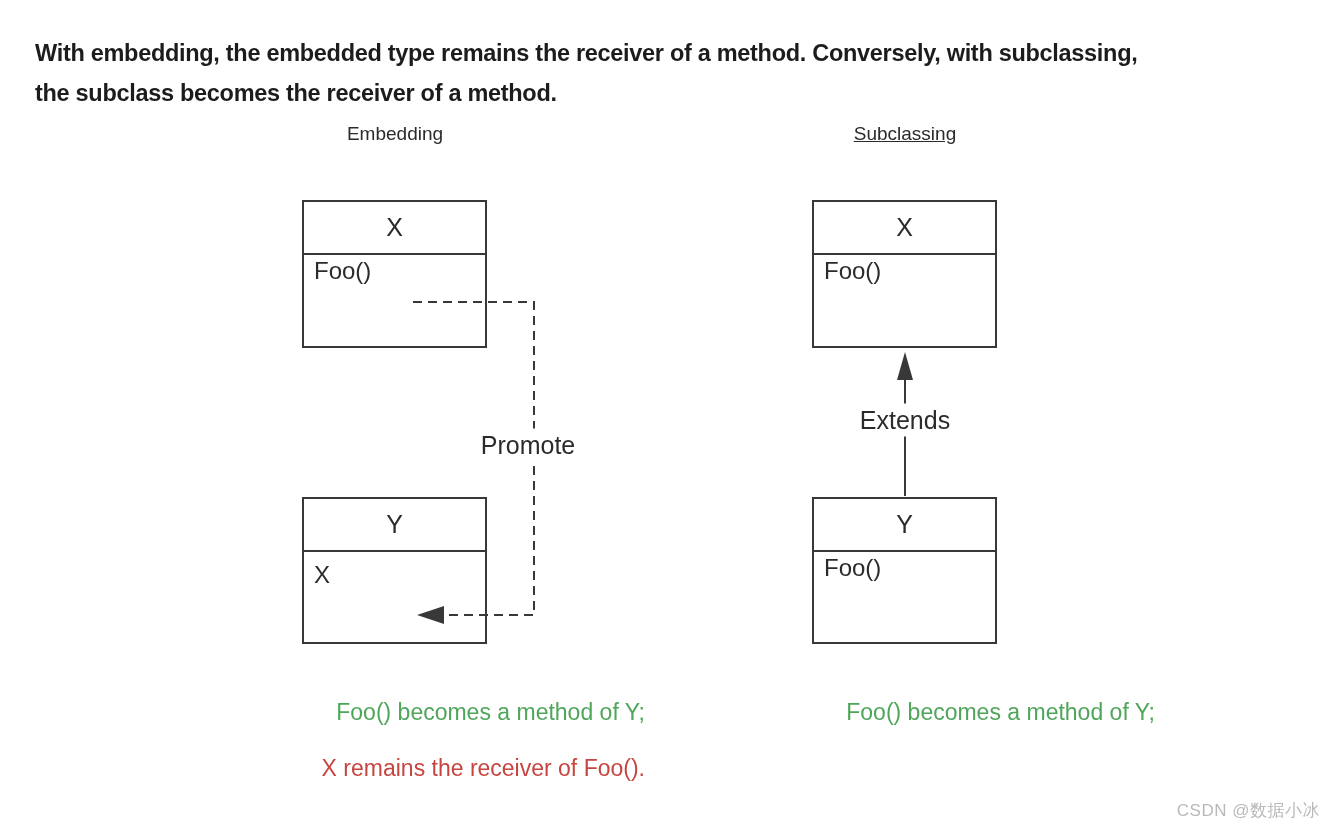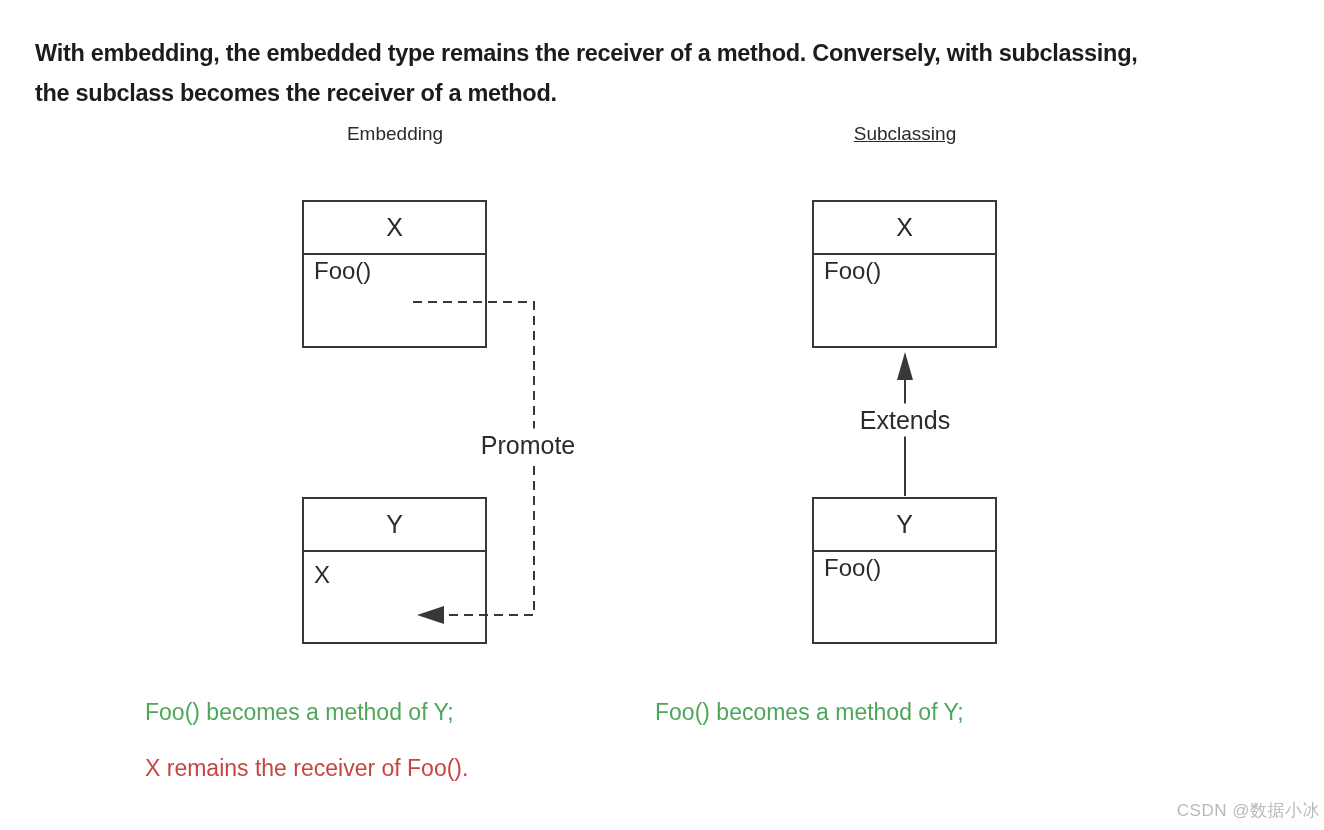--- a/index.html
+++ b/index.html
@@ -51,21 +51,21 @@
   .solid{stroke:var(--line);stroke-width:2;fill:none;}
   .head{fill:var(--line);stroke:none;}
 
   .arrow-label{
     position:absolute;transform:translate(-50%,-50%);
     background:#fff;padding:2px 7px;font-size:25px;color:var(--ink);
     z-index:4;white-space:nowrap;
   }
 
   .caption{
-    position:absolute;top:697px;width:500px;text-align:left;
+    position:absolute;top:697px;width:500px;text-align:right;
     font-size:23px;line-height:31.5px;
   }
   .caption.left{left:145px;}
   .caption.right{left:655px;}
   .cap-green{color:var(--green);}
   .cap-red{color:var(--red);margin-top:24px;}
 
   .watermark{
     position:absolute;right:4px;top:799px;
     font-size:17px;color:var(--watermark);letter-spacing:0.5px;

